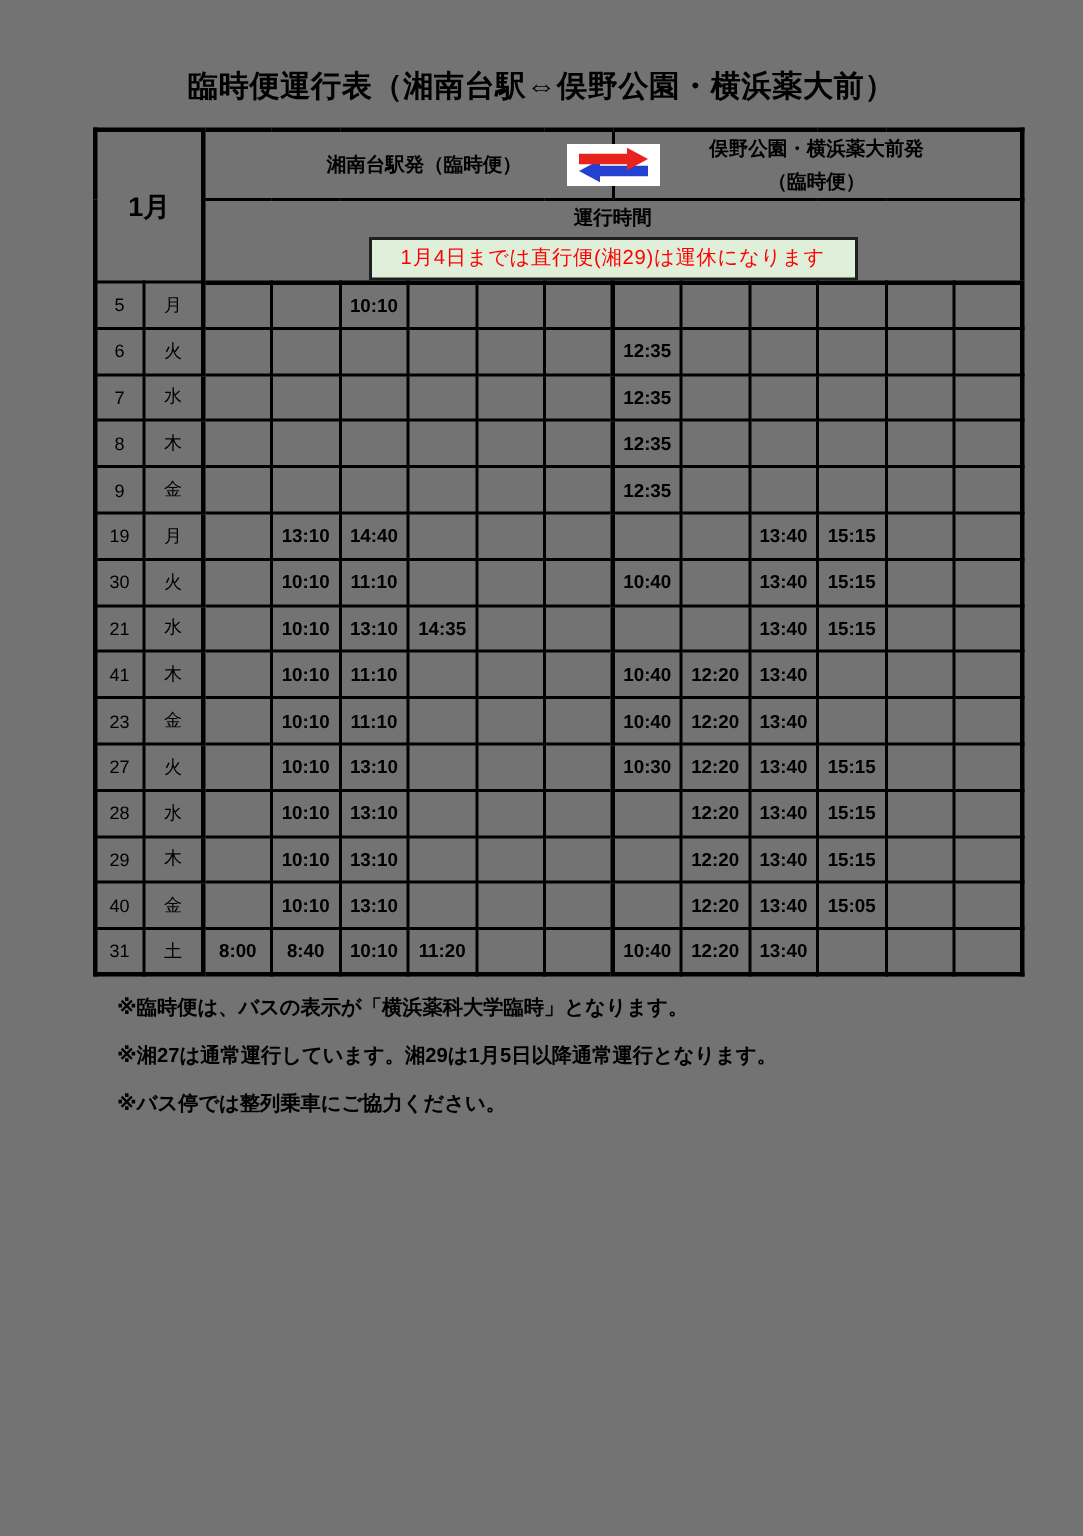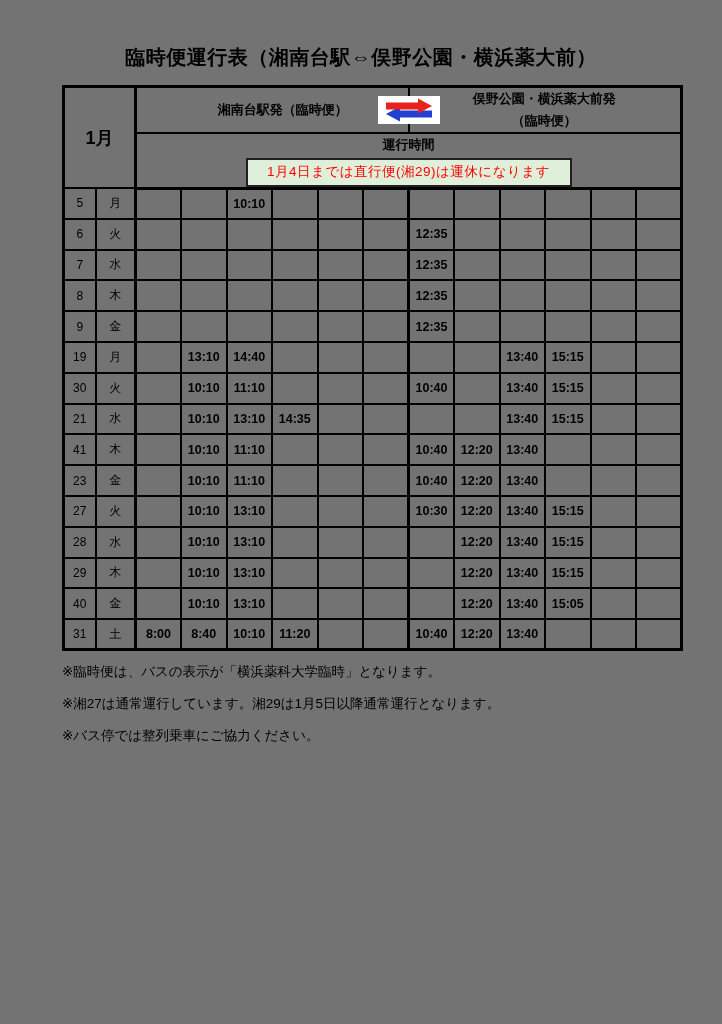--- a/index.html
+++ b/index.html
@@ -51,21 +51,21 @@
     background:#e0efda; border:2px solid #1f1f1f;
     color:#ff0000; font-size:13.5px; font-weight:400;
     padding:3px 0 4px; text-align:center; letter-spacing:0.5px;
   }
   tbody tr { height:30.8px; }
   .timetable td { text-align:center; vertical-align:middle; font-size:12px; }
   td.c-day { border-right:3px solid #000; }
   tbody td:nth-child(9) { border-left:3px solid #000; }
   td.c-time { font-weight:700; font-size:12.5px; }
   .notes { position:absolute; left:62px; top:663px; width:600px; }
-  .notes p { margin:0 0 14px 0; font-size:13.5px; font-weight:400; }
+  .notes p { margin:0 0 14px 16px; font-size:13.5px; font-weight:700; }
 </style>
 </head>
 <body>
 
 <div class="sheet">
 
   <div class="doc-title">臨時便運行表（湘南台駅⇔俣野公園・横浜薬大前）</div>
 
   <table class="timetable">
     <colgroup>

